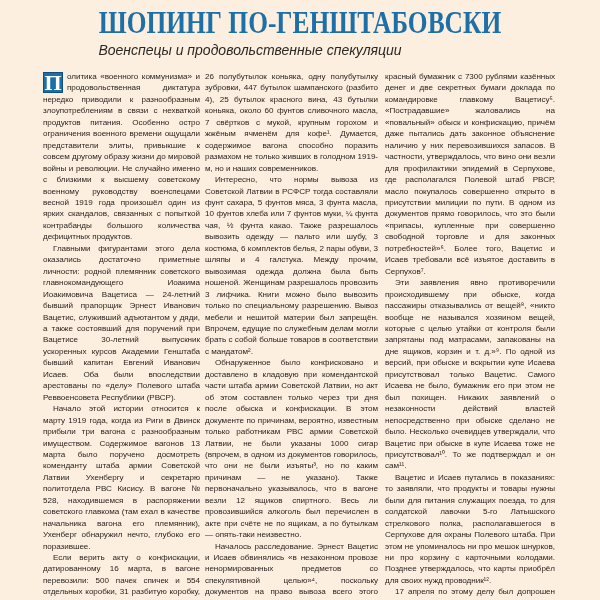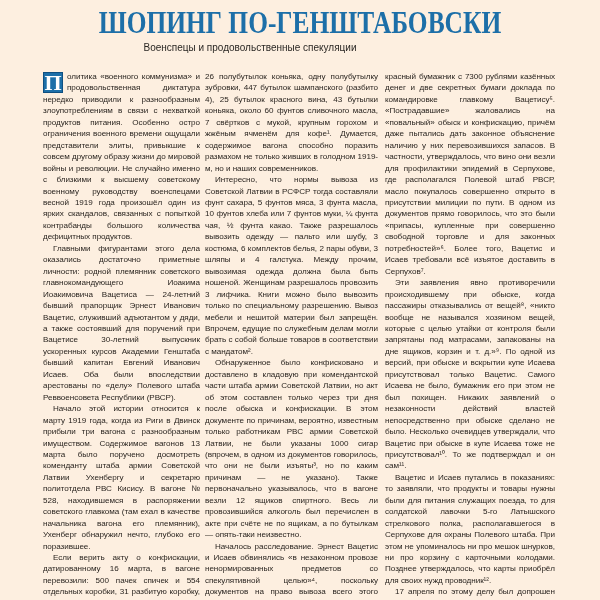--- a/index.html
+++ b/index.html
@@ -18,21 +18,22 @@
     font-size: 31px;
     letter-spacing: 0px;
     color: #1d6fa8;
     transform: scaleX(0.82);
     transform-origin: center top;
     line-height: 34px;
   }
   .subtitle {
     position: absolute; left: 0; top: 42px; width: 500px;
     text-align: center;
-    font-size: 10px;
+    font-style: italic;
+    font-size: 14px;
     color: #2b2824;
   }
   .col {
     position: absolute; top: 71px;
     font-size: 8.1px;
     line-height: 11.45px;
     text-align: justify;
     hyphens: manual;
     letter-spacing: -0.05px;
   }

